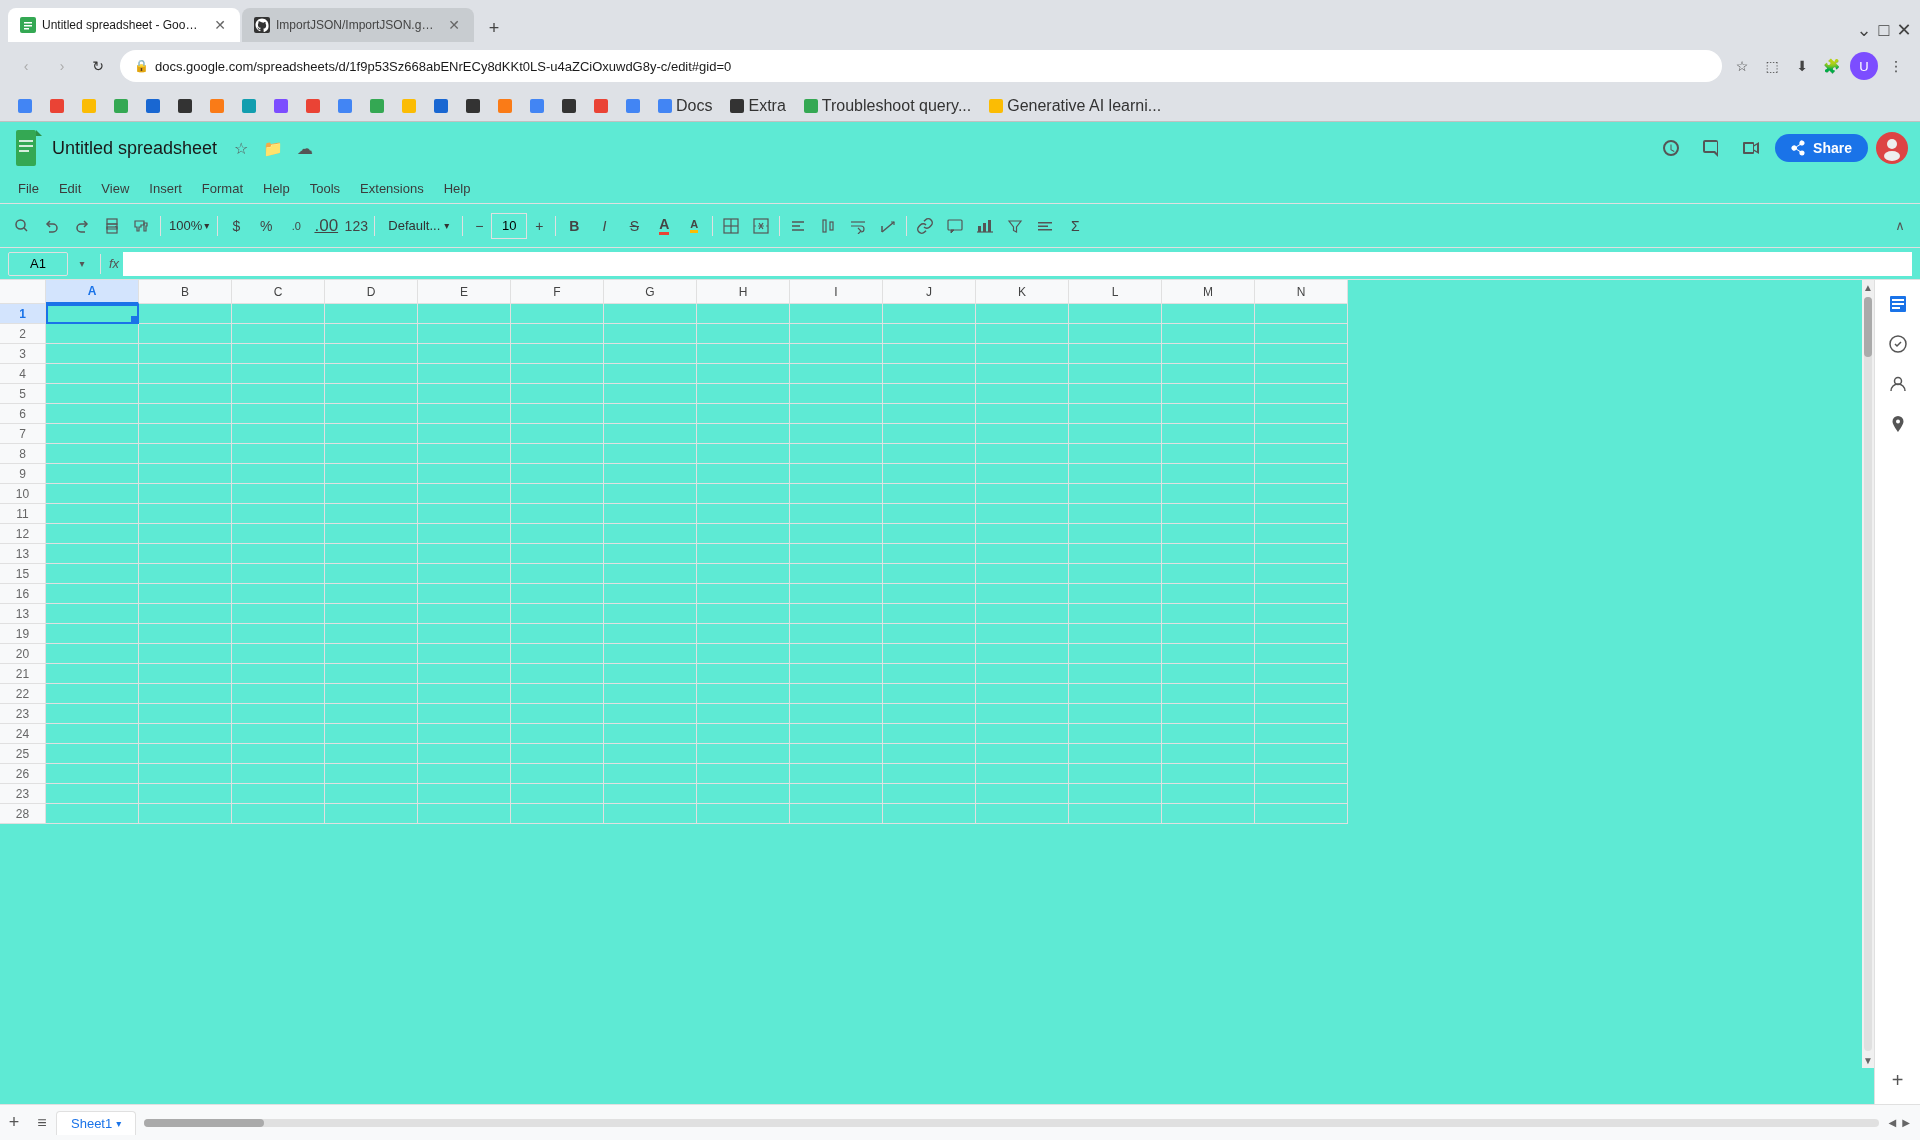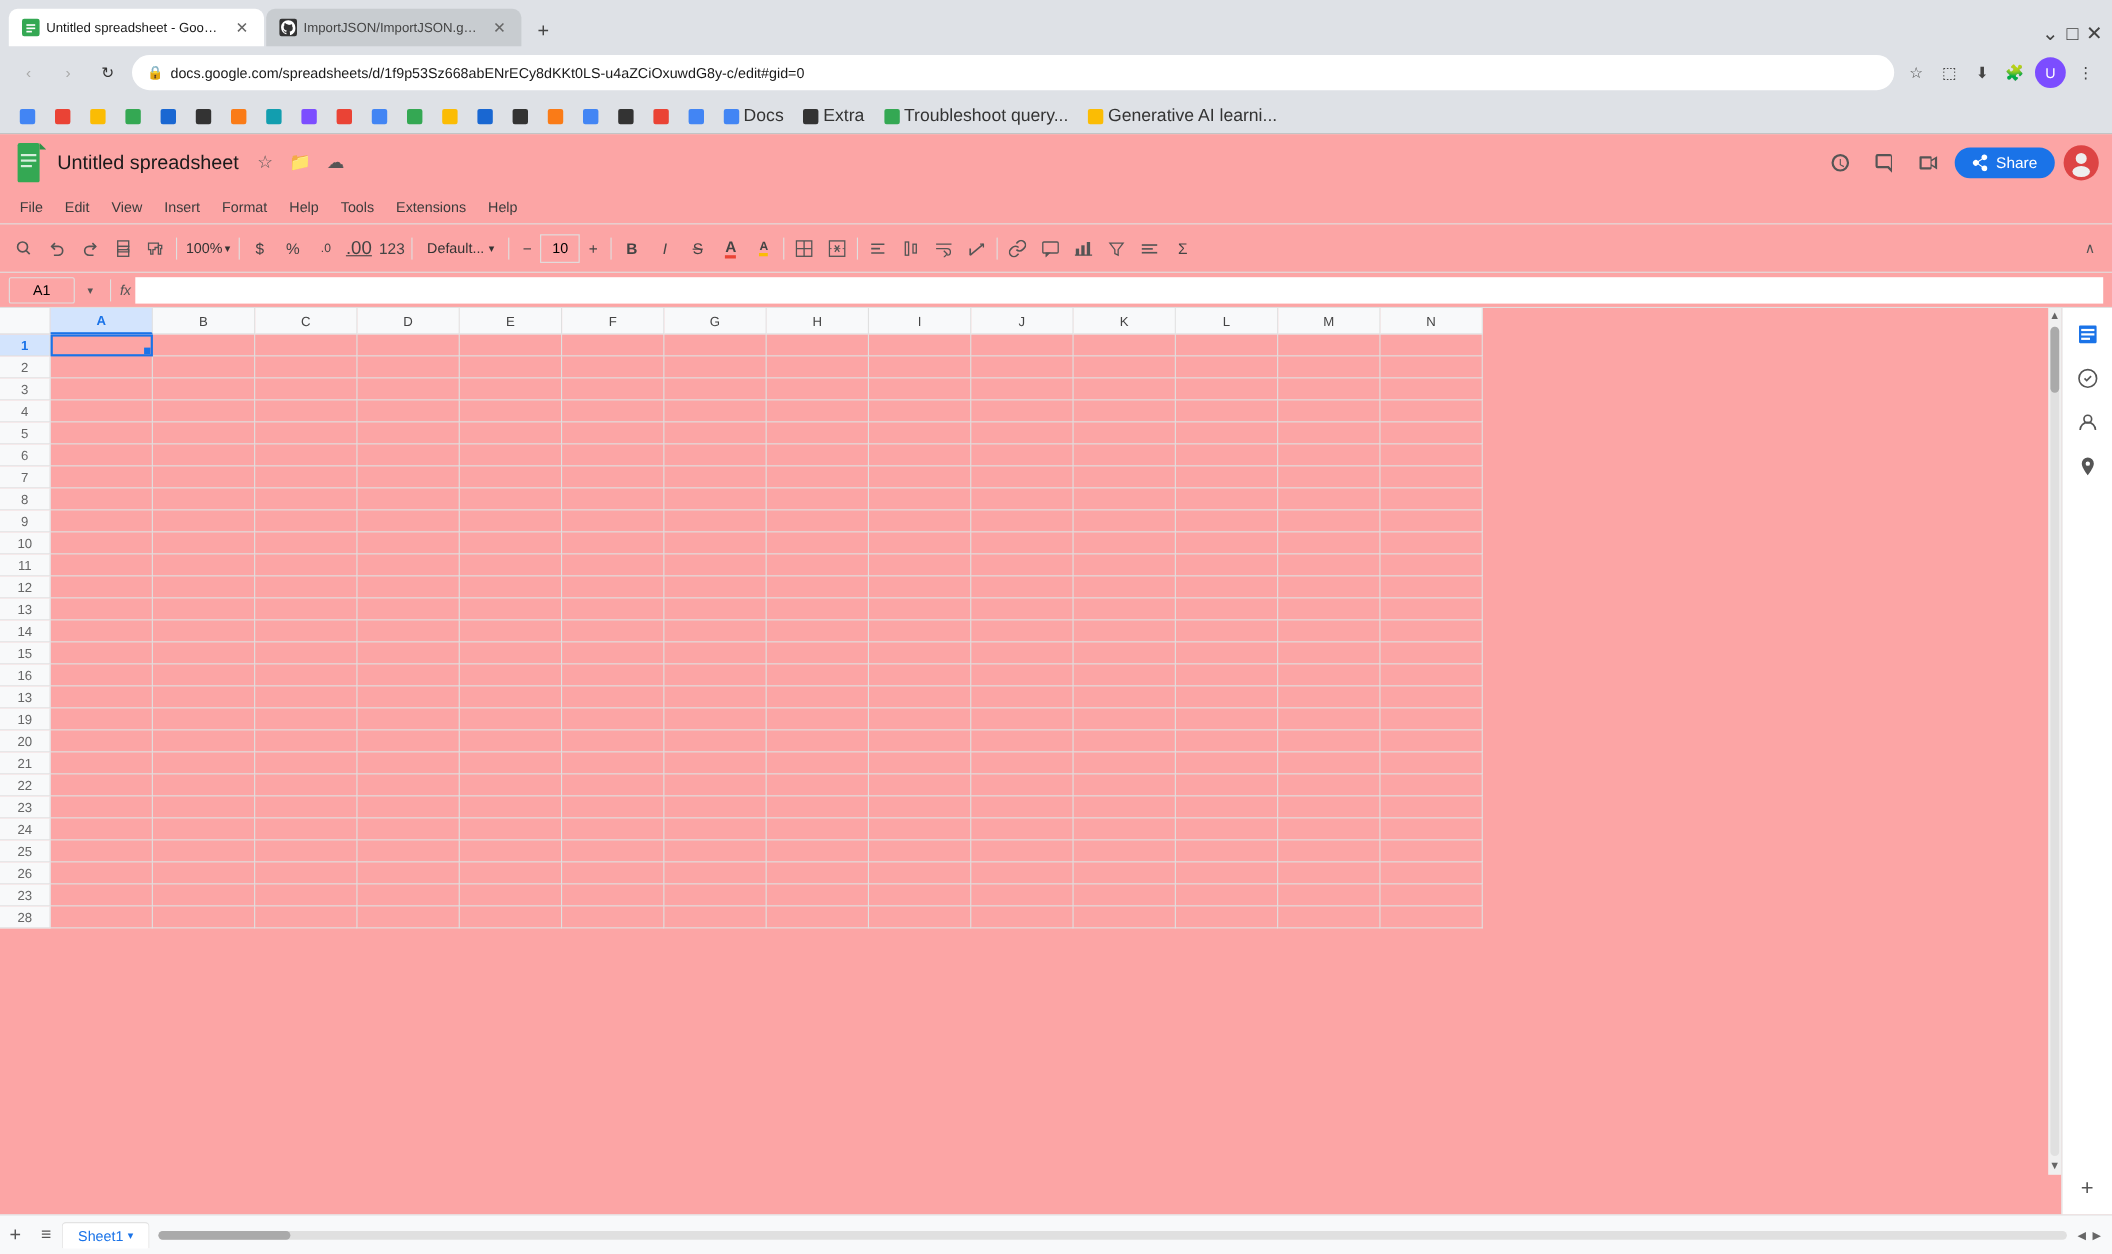--- a/index.html
+++ b/index.html
@@ -25,30 +25,30 @@
     .url-lock { color: #666; font-size: 12px; }
     .url-text { flex: 1; font-size: 13px; color: #1a1a1a; }
     .address-actions { display: flex; align-items: center; gap: 6px; }
     .addr-icon { width: 24px; height: 24px; display: flex; align-items: center; justify-content: center; cursor: pointer; color: #444; font-size: 14px; border-radius: 50%; }
 
     .bookmarks-bar { display: flex; align-items: center; gap: 2px; padding: 2px 10px; background: #dee1e6; height: 32px; border-bottom: 1px solid #c0c0c0; overflow: hidden; }
     .bm-item { display: flex; align-items: center; gap: 4px; padding: 2px 8px; border-radius: 4px; cursor: pointer; font-size: 16px; color: #333; white-space: nowrap; }
     .bm-favicon { width: 14px; height: 14px; border-radius: 2px; flex-shrink: 0; background: #ccc; }
 
     
-    .sheets-app { background: #fca5a5; height: calc(1140px - 42px - 48px - 32px); display: flex; flex-direction: column; }
+    .sheets-app { background: #5eead4; height: calc(1140px - 42px - 48px - 32px); display: flex; flex-direction: column; }
 
     
     .app-header { display: flex; align-items: center; padding: 4px 12px; height: 52px; gap: 8px; }
     .doc-title { font-size: 18px; color: #1a1a1a; font-weight: 400; margin-right: 4px; }
     .header-icon { width: 24px; height: 24px; display: flex; align-items: center; justify-content: center; cursor: pointer; color: #555; font-size: 16px; border-radius: 50%; }
     .header-right { margin-left: auto; display: flex; align-items: center; gap: 8px; }
     .history-btn { width: 32px; height: 32px; display: flex; align-items: center; justify-content: center; cursor: pointer; border-radius: 50%; color: #555; }
     .comment-btn { width: 32px; height: 32px; display: flex; align-items: center; justify-content: center; cursor: pointer; border-radius: 50%; color: #555; }
-    .share-btn { display: flex; align-items: center; gap: 6px; background: #1a73e8; color: #fff; border-radius: 20px; padding: 6px 16px; cursor: pointer; font-size: 14px; font-weight: 400; }
+    .share-btn { display: flex; align-items: center; gap: 6px; background: #1a73e8; color: #fff; border-radius: 20px; padding: 6px 16px; cursor: pointer; font-size: 14px; font-weight: 700; }
     .avatar { width: 32px; height: 32px; border-radius: 50%; background: #7c4dff; color: #fff; display: flex; align-items: center; justify-content: center; font-size: 14px; cursor: pointer; overflow: hidden; }
 
     
     .menu-bar { display: flex; align-items: center; padding: 0 8px; height: 30px; border-bottom: 1px solid #e0e0e0; }
     .menu-item { padding: 4px 10px; border-radius: 4px; cursor: pointer; font-size: 13px; color: #3c3c3c; }
 
     
     .toolbar { display: flex; align-items: center; padding: 2px 8px; height: 44px; border-bottom: 1px solid #e0e0e0; gap: 2px; overflow: hidden; }
     .tb-btn { width: 28px; height: 28px; display: flex; align-items: center; justify-content: center; cursor: pointer; border-radius: 4px; color: #444; font-size: 14px; border: none; background: transparent; }
     .tb-divider { width: 1px; height: 20px; background: #e0e0e0; margin: 0 2px; }
@@ -723,37 +723,20 @@
             <div class="cell col-g"></div>
             <div class="cell col-h"></div>
             <div class="cell col-i"></div>
             <div class="cell col-j"></div>
             <div class="cell col-k"></div>
             <div class="cell col-l"></div>
             <div class="cell col-m"></div>
             <div class="cell col-n"></div>
           </div>
           <div class="grid-row">
-            <div class="row-num">14</div>
-            <div class="cell col-a"></div>
-            <div class="cell col-b"></div>
-            <div class="cell col-c"></div>
-            <div class="cell col-d"></div>
-            <div class="cell col-e"></div>
-            <div class="cell col-f"></div>
-            <div class="cell col-g"></div>
-            <div class="cell col-h"></div>
-            <div class="cell col-i"></div>
-            <div class="cell col-j"></div>
-            <div class="cell col-k"></div>
-            <div class="cell col-l"></div>
-            <div class="cell col-m"></div>
-            <div class="cell col-n"></div>
-          </div>
-          <div class="grid-row">
             <div class="row-num">15</div>
             <div class="cell col-a"></div>
             <div class="cell col-b"></div>
             <div class="cell col-c"></div>
             <div class="cell col-d"></div>
             <div class="cell col-e"></div>
             <div class="cell col-f"></div>
             <div class="cell col-g"></div>
             <div class="cell col-h"></div>
             <div class="cell col-i"></div>

